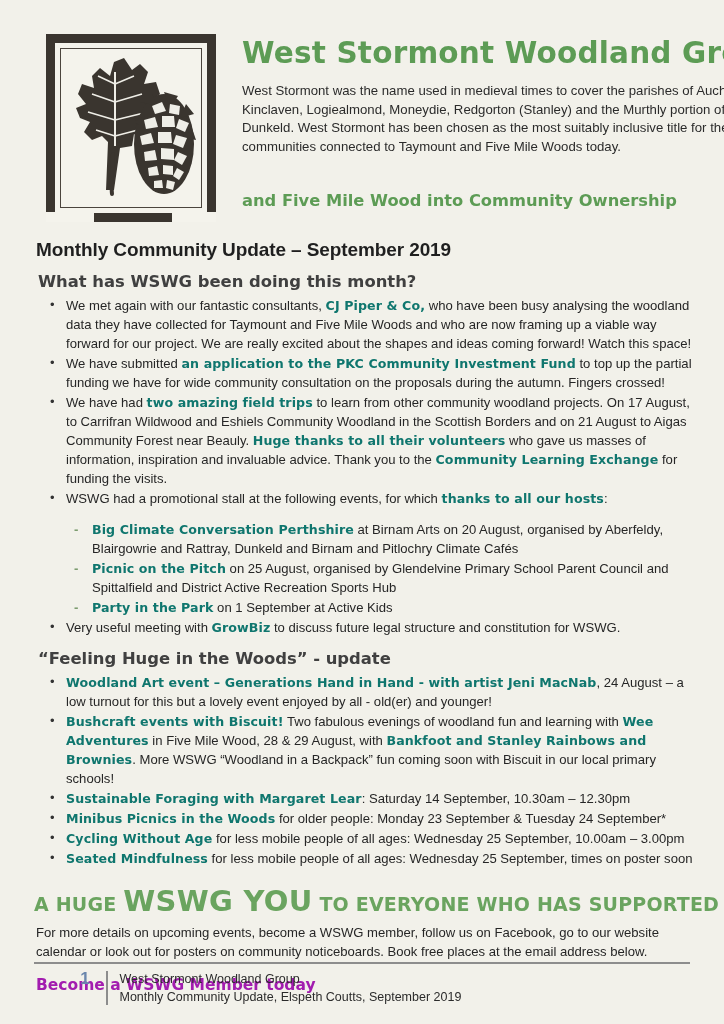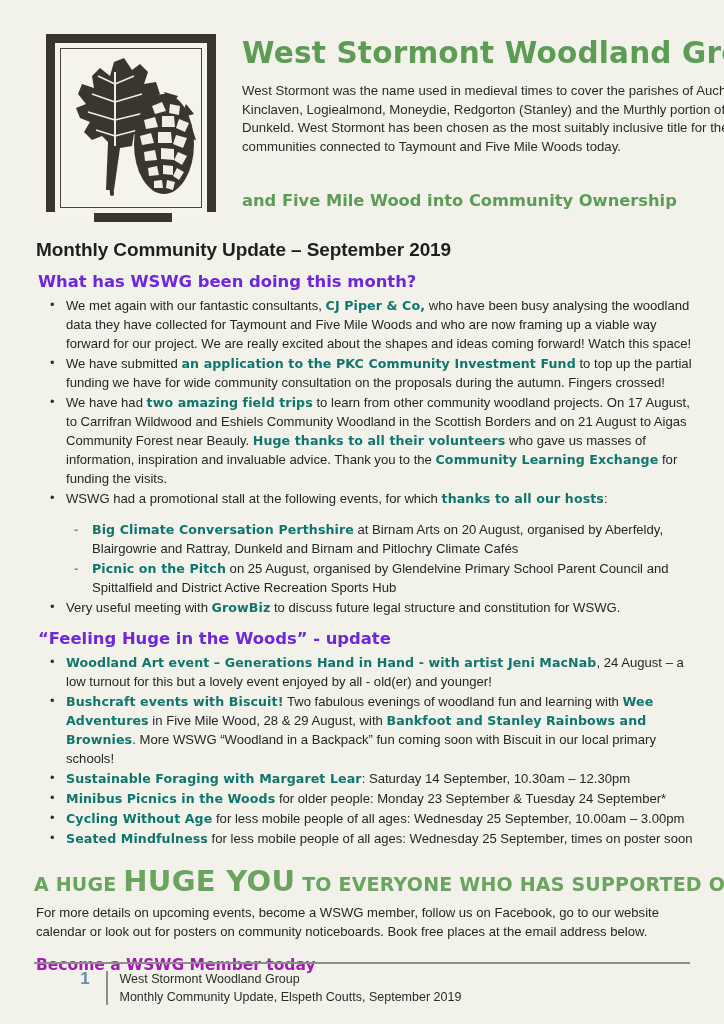--- a/index.html
+++ b/index.html
@@ -106,21 +106,21 @@
     font-size: 19px;
     font-weight: bold;
     color: #1f1f1f;
     margin: 17px 0 0 10px;
     letter-spacing: -0.1px;
   }
   .sec-head {
     font-family: "DejaVu Sans", sans-serif;
     font-size: 16.4px;
     font-weight: bold;
-    color: #6d28d9;
+    color: #404040;
     margin: 11px 0 6px 12px;
   }
 
   
   ul.bul {
     list-style: none;
     margin: 0;
     padding: 0;
   }
   ul.bul > li {
@@ -320,40 +320,41 @@
   <ul class="bul" id="s1-bullets">
       <li><span>We met again with our fantastic consultants, </span><span class="g">CJ Piper &amp; Co,</span><span> who have been busy analysing the woodland data they have collected for Taymount and Five Mile Woods and who are now framing up a viable way forward for our project. We are really excited about the shapes and ideas coming forward! Watch this space!</span></li>
       <li><span>We have submitted </span><span class="g">an application to the PKC Community Investment Fund</span><span> to top up the partial funding we have for wide community consultation on the proposals during the autumn. Fingers crossed!</span></li>
       <li><span>We have had </span><span class="g">two amazing field trips</span><span> to learn from other community woodland projects. On 17 August, to Carrifran Wildwood and Eshiels Community Woodland in the Scottish Borders and on 21 August to Aigas Community Forest near Beauly. </span><span class="g">Huge thanks to all their volunteers</span><span> who gave us masses of information, inspiration and invaluable advice. Thank you to the </span><span class="g">Community Learning Exchange</span><span> for funding the visits.</span></li>
       <li><span>WSWG had a promotional stall at the following events, for which </span><span class="g">thanks to all our hosts</span><span>:</span></li>
     </ul>
   <div class="sub-wrap">
     <ul class="sub" id="s1-subs">
         <li><span class="g">Big Climate Conversation Perthshire</span><span> at Birnam Arts on 20 August, organised by Aberfeldy, Blairgowrie and Rattray, Dunkeld and Birnam and Pitlochry Climate Cafés</span></li>
         <li><span class="g">Picnic on the Pitch</span><span> on 25 August, organised by Glendelvine Primary School Parent Council and Spittalfield and District Active Recreation Sports Hub</span></li>
+        <li><span class="g">Party in the Park</span><span> on 1 September at Active Kids</span></li>
       </ul>
   </div>
   <ul class="bul" id="s1-last">
       <li><span>Very useful meeting with </span><span class="g">GrowBiz</span><span> to discuss future legal structure and constitution for WSWG.</span></li>
     </ul>
 
   <div class="sec-head">“Feeling Huge in the Woods” - update</div>
   <ul class="bul" id="s2-bullets">
       <li><span class="g">Woodland Art event – Generations Hand in Hand - with artist Jeni MacNab</span><span>, 24 August – a low turnout for this but a lovely event enjoyed by all  -  old(er) and younger!</span></li>
       <li><span class="g">Bushcraft events with Biscuit!</span><span> Two fabulous evenings of woodland fun and learning with </span><span class="g">Wee Adventures</span><span> in Five Mile Wood, 28 &amp; 29 August, with </span><span class="g">Bankfoot and Stanley Rainbows and Brownies</span><span>. More WSWG “Woodland in a Backpack” fun coming soon with Biscuit in our local primary schools!</span></li>
     </ul>
   <ul class="bul" id="s2-events">
       <li><span class="g">Sustainable Foraging with Margaret Lear</span><span>: Saturday 14 September, 10.30am – 12.30pm</span></li>
       <li><span class="g">Minibus Picnics in the Woods</span><span> for older people: Monday 23 September &amp; Tuesday 24 September*</span></li>
       <li><span class="g">Cycling Without Age</span><span> for less mobile people of all ages: Wednesday 25 September, 10.00am – 3.00pm</span></li>
       <li><span class="g">Seated Mindfulness</span><span> for less mobile people of all ages: Wednesday 25 September, times on poster soon</span></li>
     </ul>
 
   <div class="thankyou">
-    <span class="sm">A HUGE </span><span class="bg">HUGE YOU</span><span class="sm"> TO EVERYONE WHO HAS SUPPORTED OUR EVENTS</span>
+    <span class="sm">A HUGE </span><span class="bg">WSWG YOU</span><span class="sm"> TO EVERYONE WHO HAS SUPPORTED OUR EVENTS</span>
   </div>
 
   <p class="para">For more details on upcoming events, become a WSWG member, follow us on Facebook, go to our website calendar or look out for posters on community noticeboards. Book free places at the email address below.</p>
 
   <div class="member-head">Become a WSWG Member today</div>
 
   <div class="footer">
     <div class="footer-rule"></div>
     <div class="footer-inner">
       <div class="page-num">1</div>

